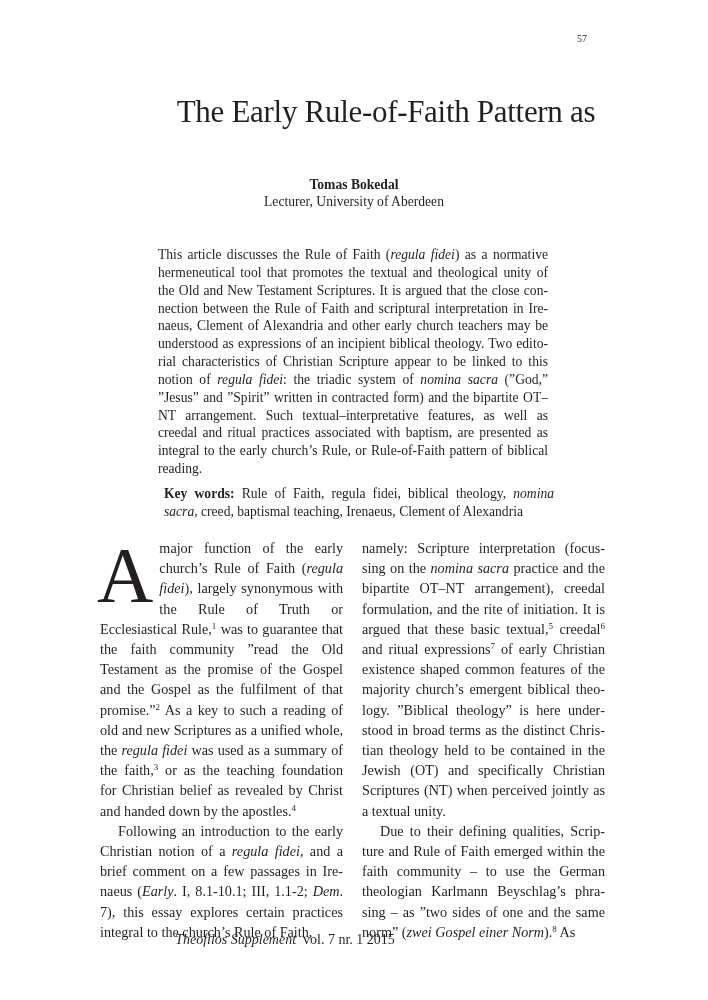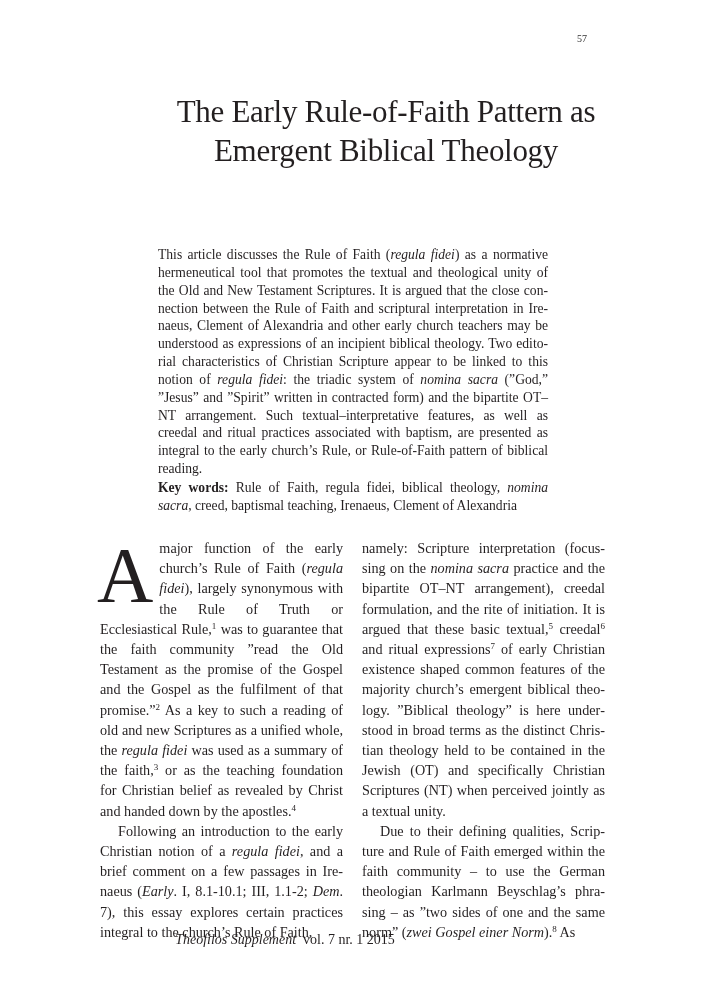--- a/index.html
+++ b/index.html
@@ -60,21 +60,21 @@
     margin: 0;
   }
   .keywords {
     position: absolute;
     top: 479px;
     left: 158px;
     width: 390px;
     font-size: 13.6px;
     line-height: 17.85px;
     text-align: justify;
-    margin: 0;
+    margin: 6px;
   }
   .keywords-label { font-weight: bold; }
 
   .col {
     position: absolute;
     top: 538px;
     width: 243px;
     font-size: 14.2px;
     line-height: 20.2px;
     text-align: justify;
@@ -109,24 +109,25 @@
   }
   .journal-name { font-style: italic; }
 </style>
 </head>
 <body>
 
 <div class="page-number">57</div>
 
 <h1 class="title">
   <span>The Early Rule-of-Faith Pattern as</span><br>
-  <span>Emergent Biblical Theology</span>
 </h1>
 
 <div class="author-block">
+  <div class="author-name">Tomas Bokedal</div>
+  <div class="author-affiliation">Lecturer, University of Aberdeen</div>
 </div>
 
 <p class="abstract"><span>This article discusses the Rule of Faith (</span><em>regula fidei</em><span>) as a normative hermeneutical tool that promotes the textual and theological unity of the Old and New Testament Scriptures. It is argued that the close con­nection between the Rule of Faith and scriptural interpretation in Ire­naeus, Clement of Alexandria and other early church teachers may be understood as expressions of an incipient biblical theology. Two edito­rial characteristics of Christian Scripture appear to be linked to this notion of </span><em>regula fidei</em><span>: the triadic system of </span><em>nomina sacra</em><span> (”God,” ”Jesus” and ”Spirit” written in contracted form) and the bipartite OT–NT arrangement. Such textual–interpretative features, as well as creedal and ritual practices associated with baptism, are presented as integral to the early church’s Rule, or Rule-of-Faith pattern of biblical reading.</span></p>
 
 <p class="keywords"><span class="keywords-label">Key words:</span><span> Rule of Faith, regula fidei, biblical theology, </span><em>nomina sacra</em><span>, creed, baptismal teaching, Irenaeus, Clement of Alexandria</span></p>
 
 <div class="col col-left">
   <p><span class="drop-cap">A</span><span>major function of the early church’s Rule of Faith (</span><em>regula fi­dei</em><span>), largely synonymous with the Rule of Truth or Ecclesiastical Rule,</span><sup>1</sup><span> was to guarantee that the faith community ”read the Old Testament as the promise of the Gospel and the Gospel as the fulfil­ment of that promise.”</span><sup>2</sup><span> As a key to such a reading of old and new Scriptures as a unified whole, the </span><em>regula fidei</em><span> was used as a summary of the faith,</span><sup>3</sup><span> or as the teach­ing foundation for Christian belief as re­vealed by Christ and handed down by the apostles.</span><sup>4</sup></p>
   <p class="indent"><span>Following an introduction to the early Christian notion of a </span><em>regula fidei</em><span>, and a brief comment on a few passages in Ire­naeus (</span><em>Early</em><span>. I, 8.1-10.1; III, 1.1-2; </span><em>Dem</em><span>. 7), this essay explores certain practices integral to the church’s Rule of Faith,</span></p>
 </div>

